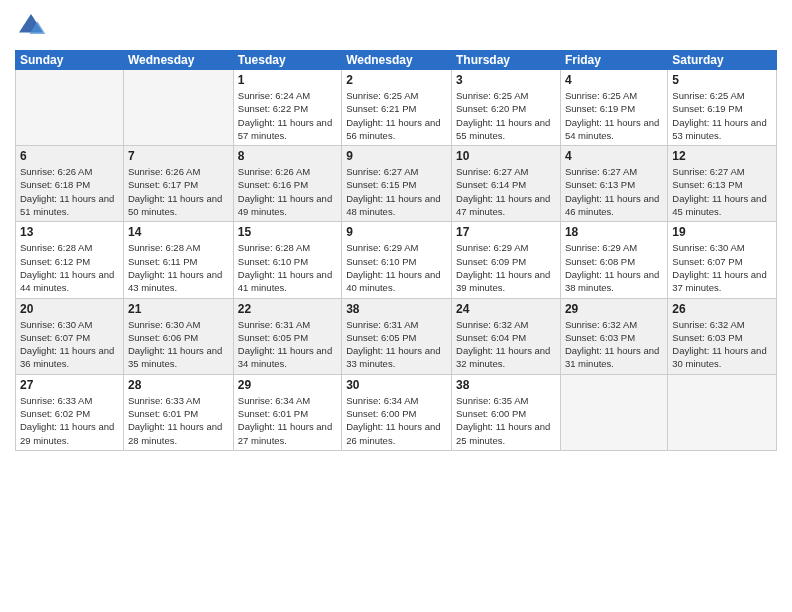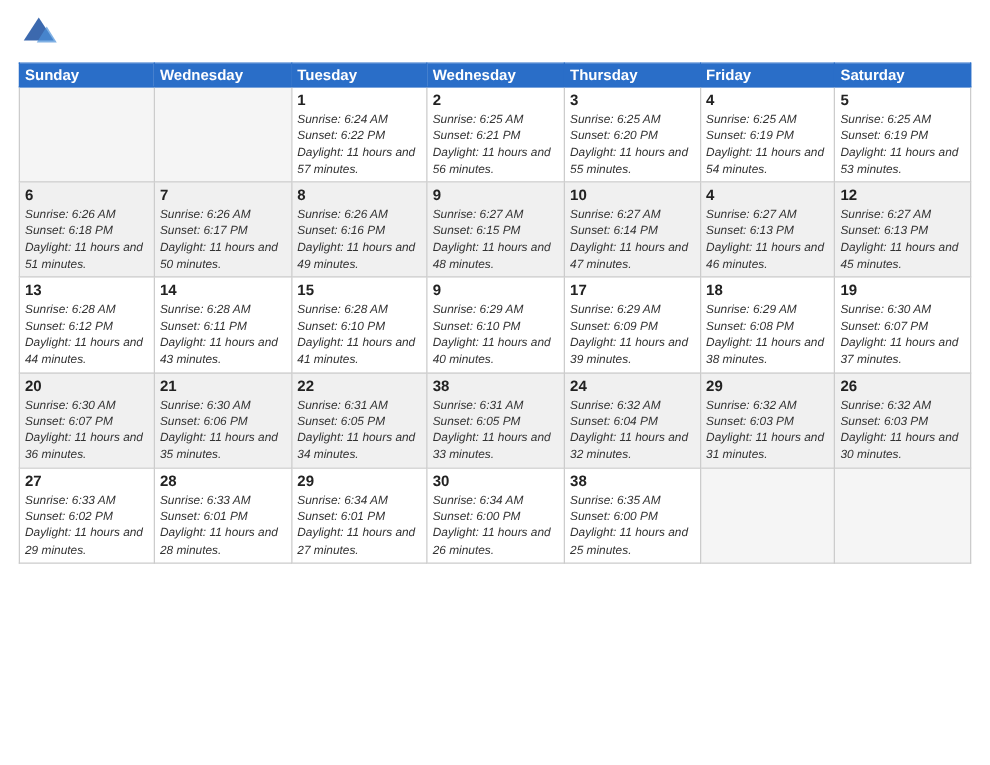--- a/index.html
+++ b/index.html
@@ -83,21 +83,20 @@
       font-size: 12px;
       font-weight: bold;
       color: #222;
       display: block;
       margin-bottom: 2px;
     }
     .day-info {
       font-size: 9.5px;
       color: #333;
       line-height: 1.4;
-      font-style: italic;
     }
     .row-shaded td {
       background: #f0f0f0;
     }
   </style>
 </head>
 <body>
 
 <div class="page">
   <div class="header">

